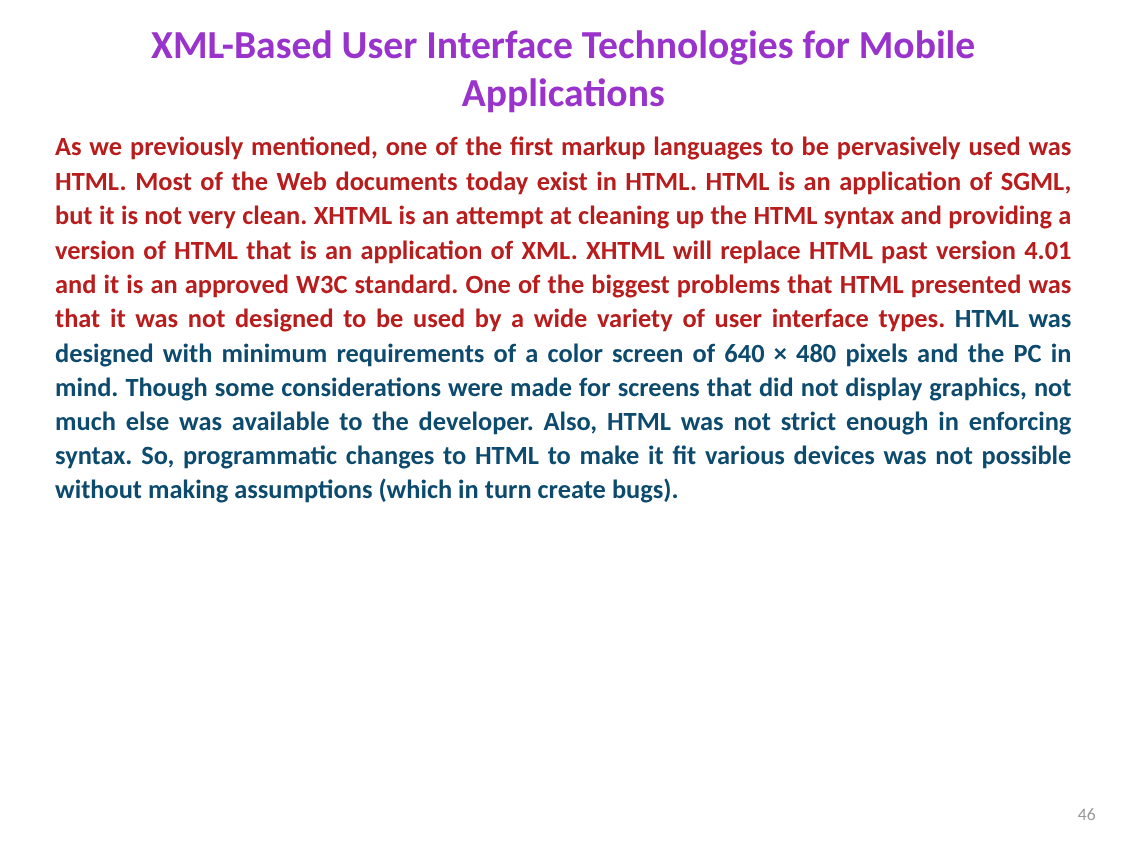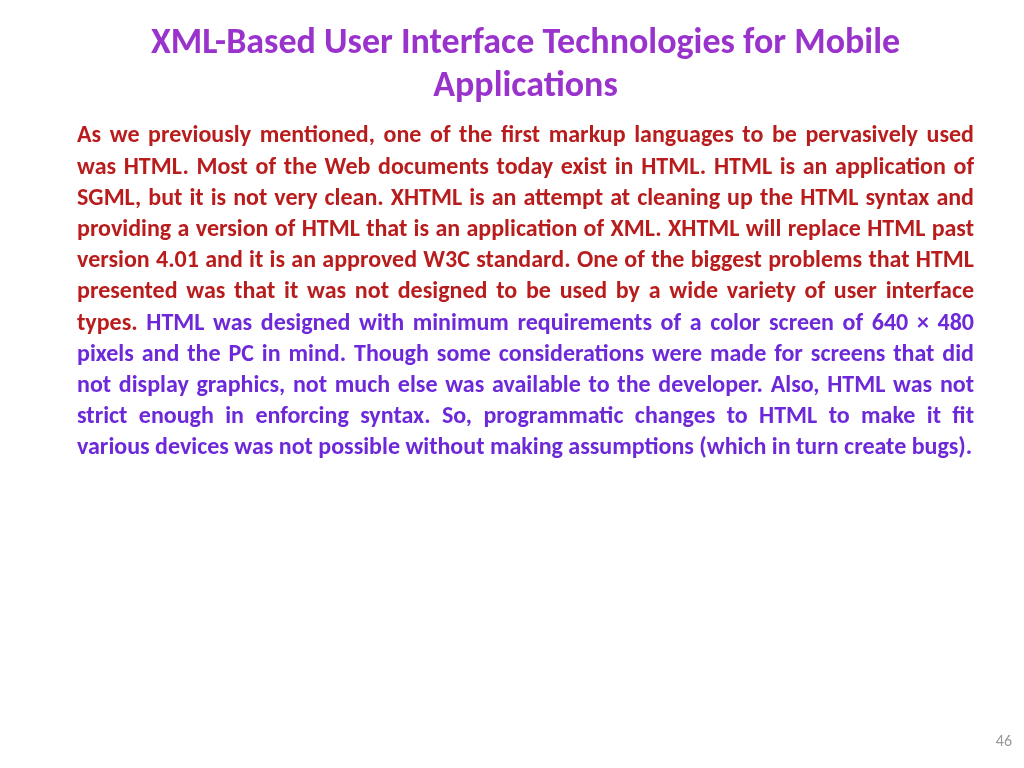--- a/index.html
+++ b/index.html
@@ -11,21 +11,21 @@
       width: 1024px;
       height: 768px;
       background: #ffffff;
       font-family: Calibri, Arial, sans-serif;
       position: relative;
       overflow: hidden;
     }
     .slide {
       width: 100%;
       height: 100%;
-      padding: 20px 50px 30px 77px;
+      padding: 20px 50px 30px 50px;
       position: relative;
     }
     .title {
       color: #9933cc;
       font-size: 36px;
       font-weight: bold;
       text-align: center;
       line-height: 1.2;
       margin-bottom: 12px;
     }
@@ -33,26 +33,26 @@
       font-size: 24px;
       font-weight: bold;
       line-height: 1.3;
       text-align: justify;
       text-justify: inter-word;
     }
     .text-green {
       color: #b91c1c;
     }
     .text-maroon {
-      color: #6d28d9;
+      color: #0c4a6e;
     }
     .page-number {
       position: absolute;
       bottom: 18px;
-      right: 12px;
+      right: 28px;
       color: #999999;
       font-size: 16px;
     }
   </style>
 </head>
 <body>
 
 <div class="slide">
   <h1 class="title">XML-Based User Interface Technologies for Mobile Applications</h1>
   <p class="body-text"><span class="text-green">As we previously mentioned, one of the first markup languages to be pervasively used was HTML. Most of the Web documents today exist in HTML. HTML is an application of SGML, but it is not very clean. XHTML is an attempt at cleaning up the HTML syntax and providing a version of HTML that is an application of XML. XHTML will replace HTML past version 4.01 and it is an approved W3C standard. One of the biggest problems that HTML presented was that it was not designed to be used by a wide variety of user interface types. </span><span class="text-maroon">HTML was designed with minimum requirements of a color screen of 640 × 480 pixels and the PC in mind. Though some considerations were made for screens that did not display graphics, not much else was available to the developer. Also, HTML was not strict enough in enforcing syntax. So, programmatic changes to HTML to make it fit various devices was not possible without making assumptions (which in turn create bugs).</span></p>

